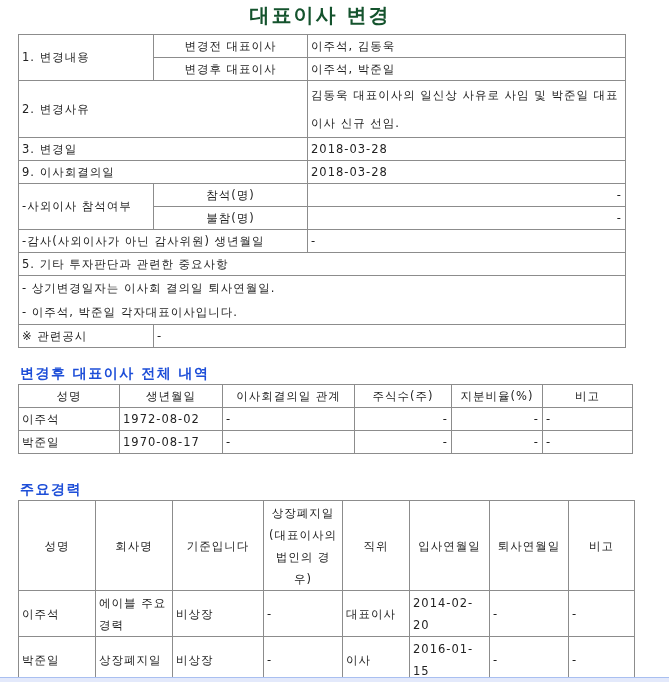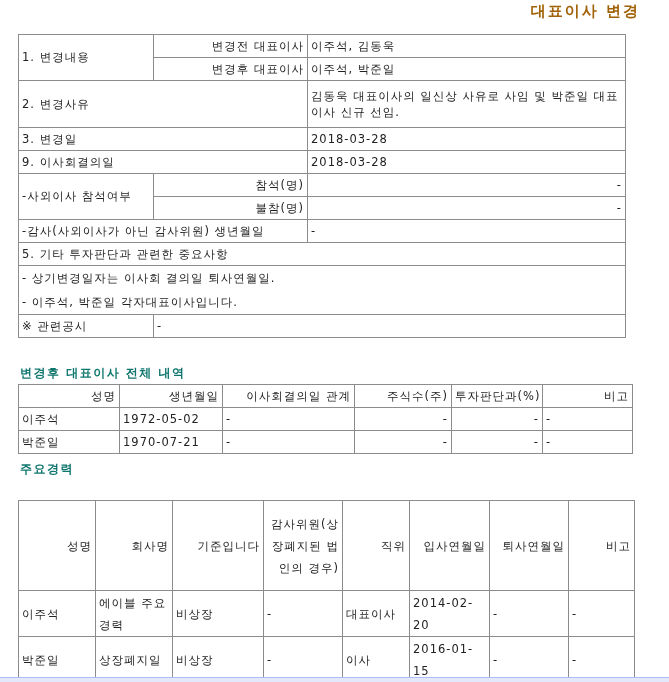--- a/index.html
+++ b/index.html
@@ -5,44 +5,44 @@
     html, body {
       margin: 0; padding: 0;
       background: #ffffff;
       width: 669px; height: 682px; overflow: hidden;
       font-family: "DejaVu Sans", "Liberation Sans", sans-serif;
       color: #222222;
     }
     .page { position: relative; width: 669px; height: 682px; }
     .doc-title {
       position: absolute; left: 0; top: 2px; width: 640px;
-      text-align: right; font-size: 15px; font-weight: bold;
-      letter-spacing: 2px; color: #a16207;
+      text-align: center; font-size: 20px; font-weight: bold;
+      letter-spacing: 2px; color: #14532d;
     }
     table {
       position: absolute; border-collapse: collapse; table-layout: fixed;
       font-size: 11.5px; letter-spacing: 1px;
     }
     td, th {
       border: 1px solid #8c8c8c; padding: 0 3px; font-weight: normal;
       white-space: nowrap; overflow: hidden; vertical-align: middle;
     }
-    .c { text-align: right; margin-top: 40px; }
+    .c { text-align: center; margin-top: 40px; }
     .r { text-align: right; }
-    .wrap { white-space: normal; line-height: 16px; }
+    .wrap { white-space: normal; line-height: 28px; }
     #t1 { left: 18px; top: 34px; width: 607px; border-radius: 22px; }
     #t1 td { height: 22px; }
     #t2 { left: 18px; top: 384px; width: 614px; }
     #t2 td, #t2 th { height: 22px; }
     #t3 { left: 18px; top: 500px; width: 616px; }
     #t3 th { height: 89px; line-height: 22px; white-space: normal; }
     #t3 td { height: 45px; line-height: 22px; white-space: normal; }
     .section-title {
-      position: absolute; left: 20px; font-size: 12px; font-weight: bold;
-      letter-spacing: 1.5px; color: #0f766e;
+      position: absolute; left: 20px; font-size: 14px; font-weight: bold;
+      letter-spacing: 1.5px; color: #1d4ed8;
     }
     .bottom-bar {
       position: absolute; left: 0; top: 677px; width: 669px; height: 5px;
       background: #e3e9fb; border-top: 1px solid #a9bff0;
     }
   </style>
 </head>
 <body>
 
 <div class="page">
@@ -115,60 +115,60 @@
       <col style="width:97px">
         <col style="width:91px">
         <col style="width:90px">
     </colgroup>
     <tbody>
         <tr>
       <th class="c">성명</th>
       <th class="c">생년월일</th>
       <th class="c">이사회결의일 관계</th>
       <th class="c">주식수(주)</th>
-      <th class="c">투자판단과(%)</th>
+      <th class="c">지분비율(%)</th>
       <th class="c">비고</th>
     </tr>
     <tr>
       <td>이주석</td>
-      <td>1972-05-02</td>
+      <td>1972-08-02</td>
       <td>-</td>
       <td class="r">-</td>
       <td class="r">-</td>
       <td>-</td>
     </tr>
     <tr>
       <td>박준일</td>
-      <td>1970-07-21</td>
+      <td>1970-08-17</td>
       <td>-</td>
       <td class="r">-</td>
       <td class="r">-</td>
       <td>-</td>
     </tr>
   </tbody>
     </table>
 
-  <div class="section-title" style="top:461px">주요경력</div>
+  <div class="section-title" style="top:481px">주요경력</div>
   <table id="t3">
     <colgroup>
       <col style="width:77px">
         <col style="width:77px">
         <col style="width:91px">
         <col style="width:79px">
       <col style="width:67px">
         <col style="width:80px">
         <col style="width:79px">
         <col style="width:66px">
     </colgroup>
     <tbody>
         <tr>
       <th class="c">성명</th>
       <th class="c">회사명</th>
       <th class="c">기준입니다</th>
-      <th class="c">감사위원(상장폐지된 법인의 경우)</th>
+      <th class="c">상장폐지일(대표이사의 법인의 경우)</th>
       <th class="c">직위</th>
       <th class="c">입사연월일</th>
       <th class="c">퇴사연월일</th>
       <th class="c">비고</th>
     </tr>
     <tr>
       <td>이주석</td>
       <td>에이블 주요경력</td>
       <td>비상장</td>
       <td>-</td>

